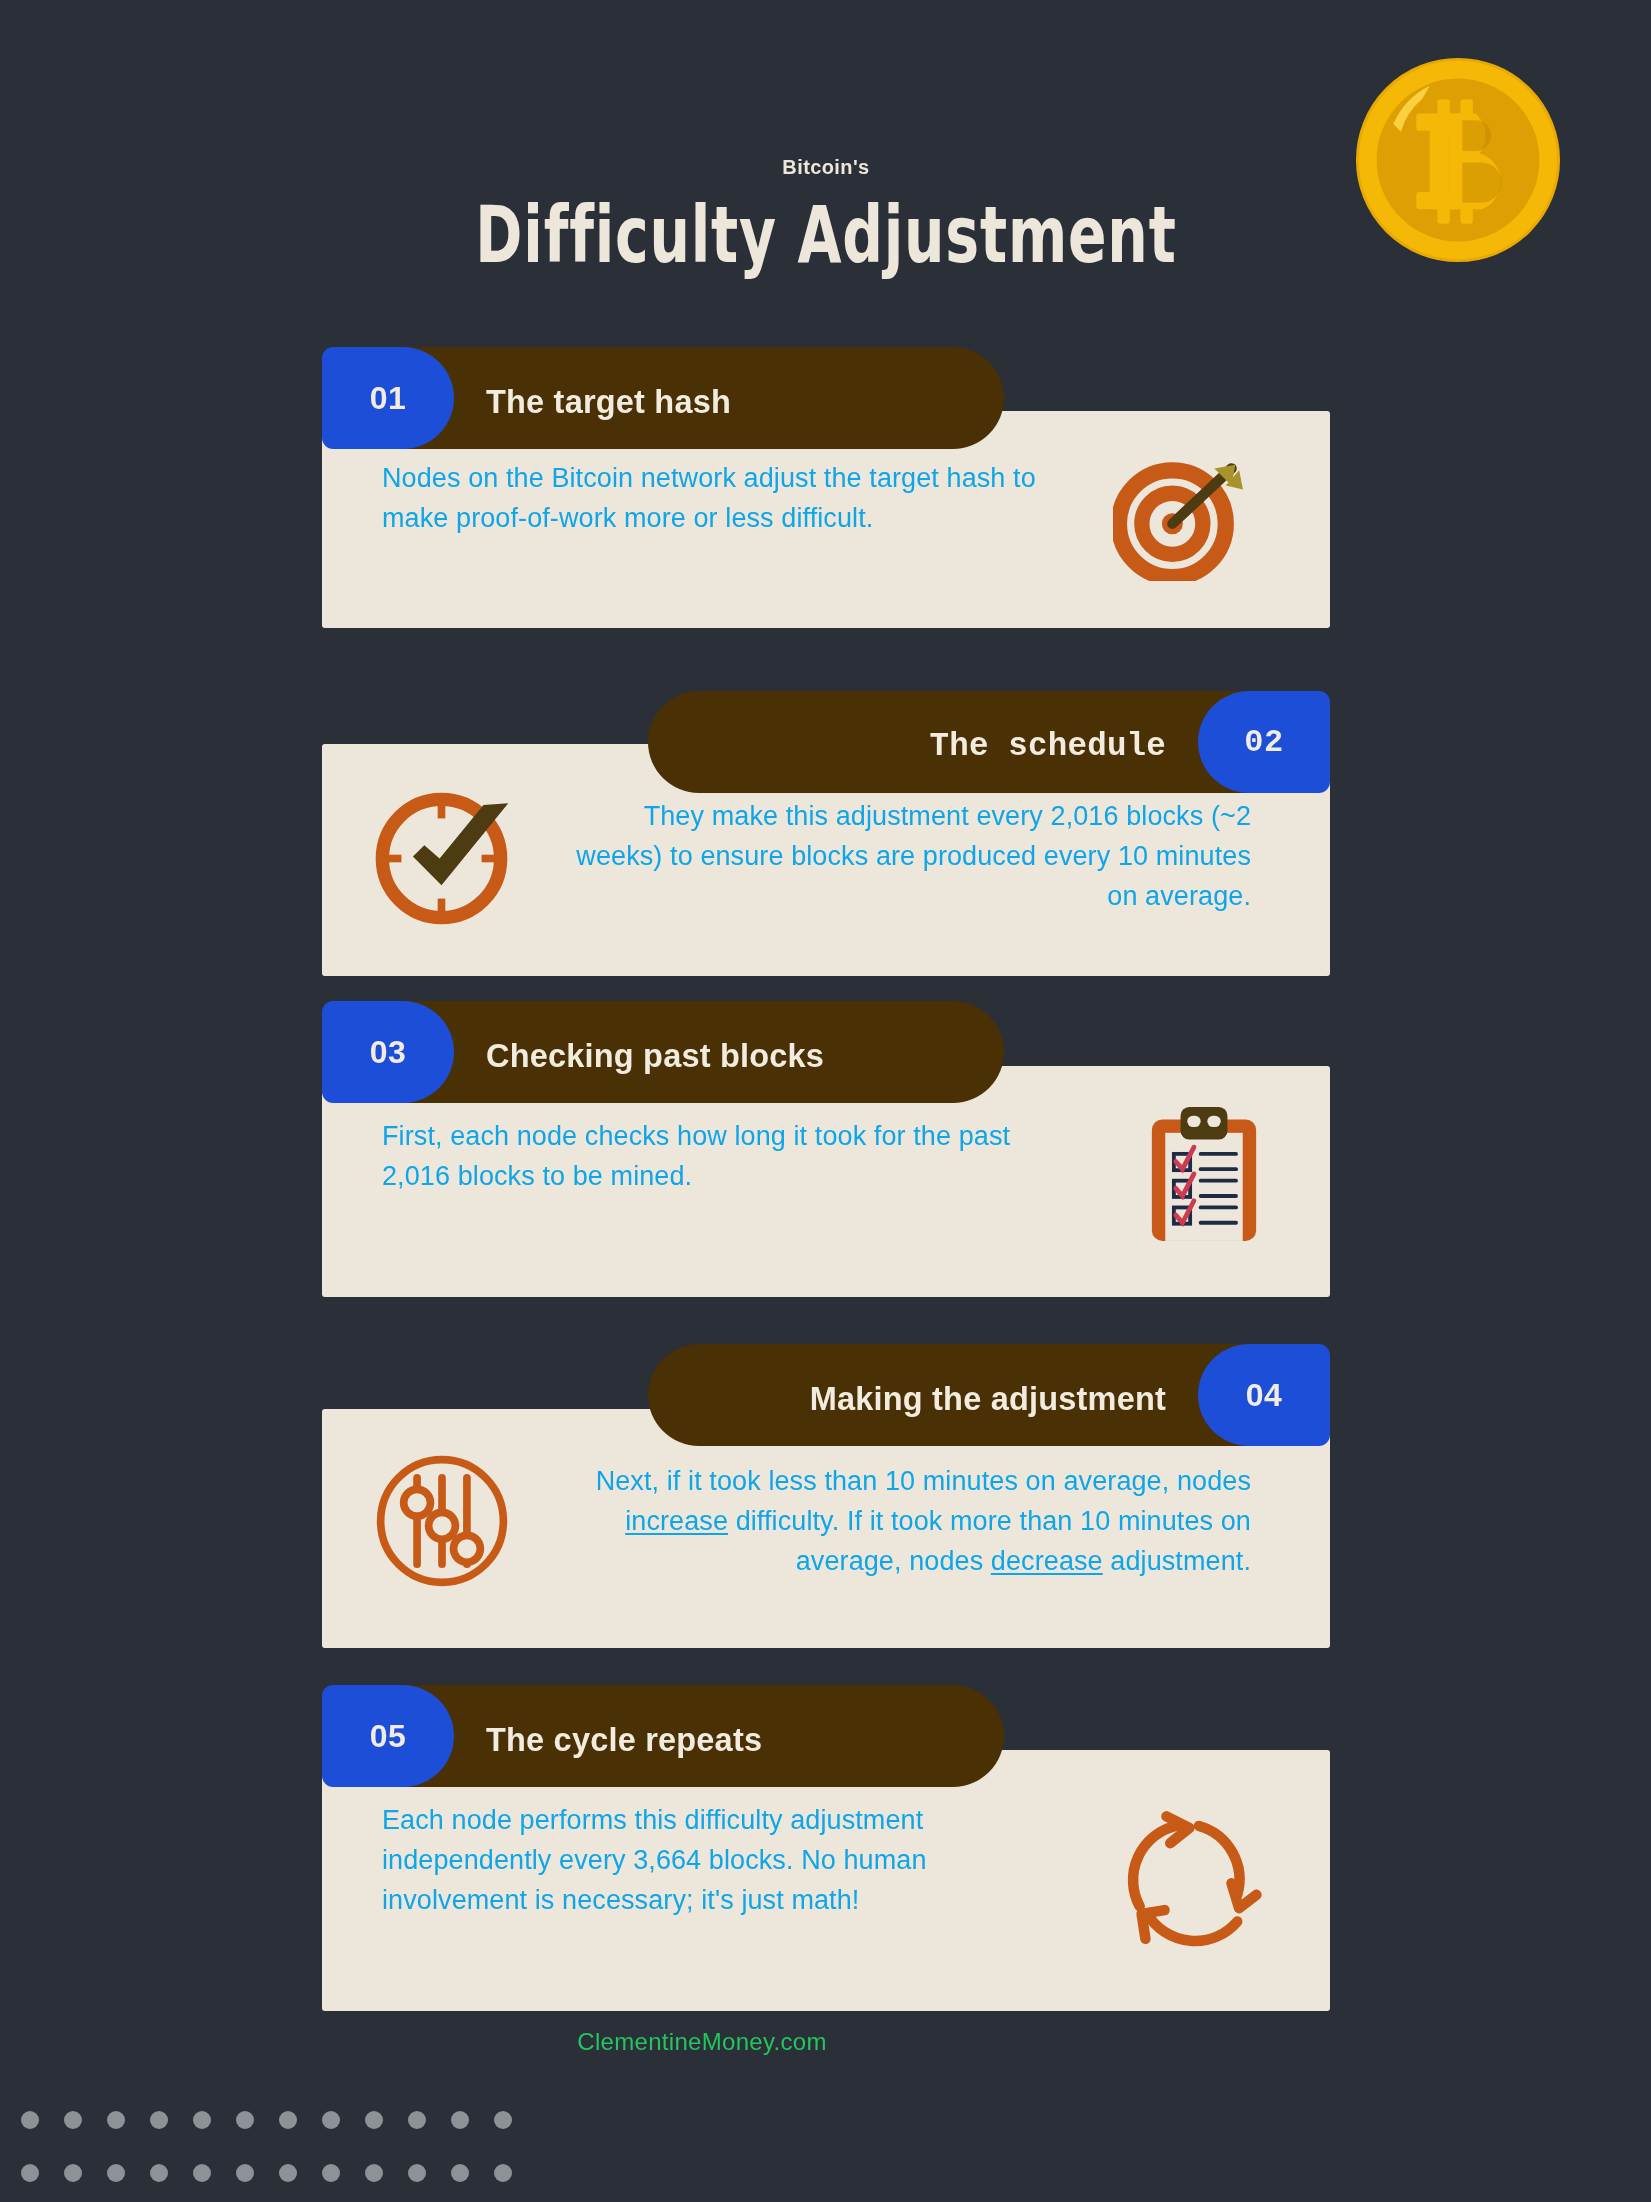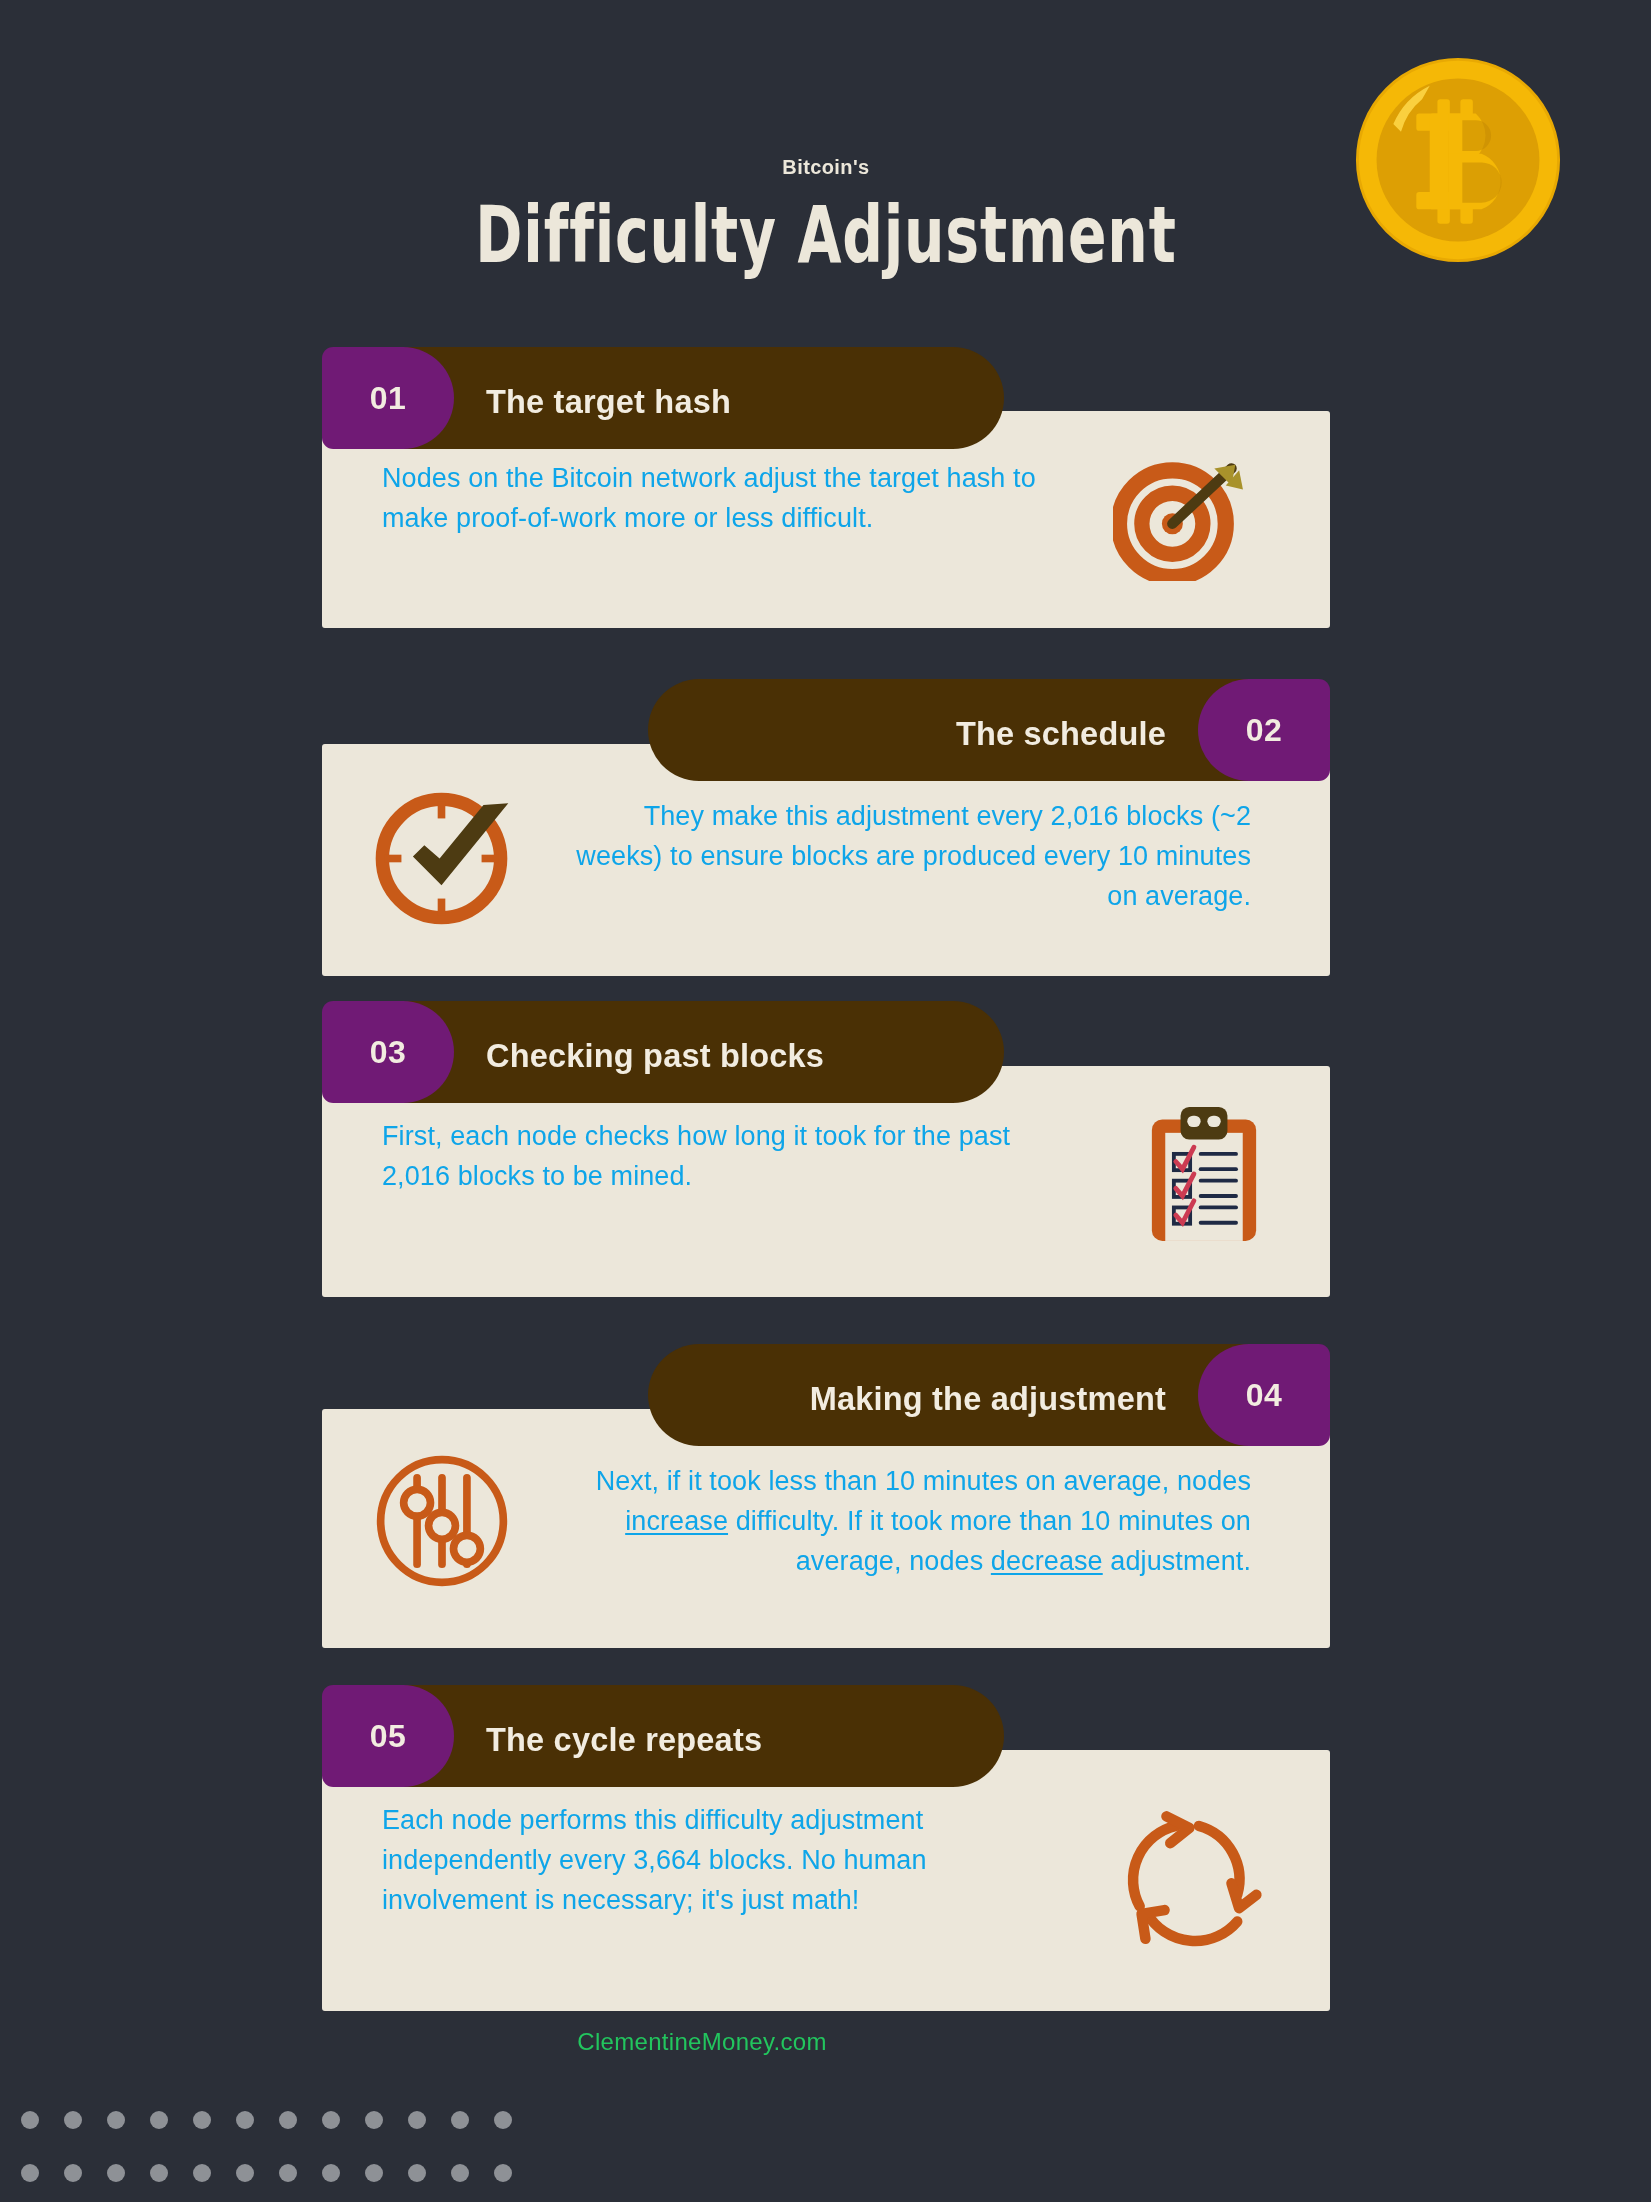--- a/index.html
+++ b/index.html
@@ -42,21 +42,21 @@
 
   .headbar{
     position:absolute; height:102px; background:#4a3005;
     border-radius:52px; display:flex; align-items:center;
   }
   .headbar.left{ left:0; width:682px; }
   .headbar.right{ right:0; width:682px; justify-content:flex-end; }
 
   .badge{
     position:absolute; top:0; width:132px; height:102px;
-    background:#701a75; display:flex; align-items:center; justify-content:center;
+    background:#1d4ed8; display:flex; align-items:center; justify-content:center;
     color:#f2ece0; font-size:32px; font-weight:bold; letter-spacing:0.5px;
   }
   .badge.onleft{ left:0; border-radius:11.5px 52px 52px 11.5px; }
   .badge.onright{ right:0; border-radius:52px 11.5px 11.5px 52px; }
 
   .headtitle{
     color:#f2ece0; font-size:32.5px; font-weight:bold; letter-spacing:0.2px;
     white-space:nowrap;
     margin-top:8px;
   }
@@ -132,21 +132,21 @@
         <path d="M62 70 L124 12" stroke="#4d3b12" stroke-width="11" stroke-linecap="round"></path>
         <path d="M106 12 L128 8 L124 30 Z" fill="#a8922b"></path>
         <path d="M118 30 L132 14 L136 34 Z" fill="#a8922b"></path>
       </svg>
     </div>
   </div>
 
   <div class="card" style="top:679px;">
     <div class="cardbody" style="top:65px; height:232px;"></div>
 
-    <div class="headbar right" style="top:0;">
+    <div class="headbar right" style="top:12px;font-family:Liberation Mono, monospace;">
       <div class="headtitle">The schedule</div>
       <div class="badge onright">02</div>
     </div>
 
     <div class="bodytext" style="top:117px; left:250px; width:679px; text-align:right;">They make this adjustment every 2,016 blocks (~2 weeks) to ensure blocks are produced every 10 minutes on average.</div>
 
     <div class="iconbox" style="top:107px; left:47px;">
       <svg width="145" height="145" viewBox="0 0 152 152">
         <circle cx="76" cy="76" r="62" fill="none" stroke="#c85a18" stroke-width="14"></circle>
         <g stroke="#c85a18" stroke-width="8">

